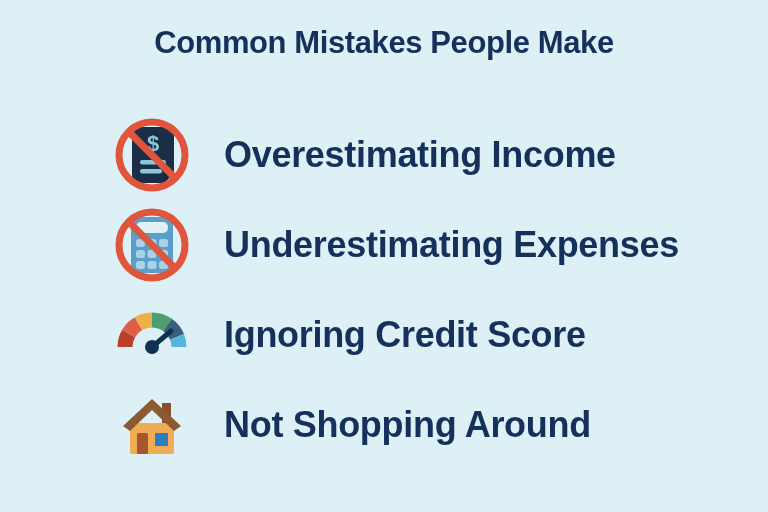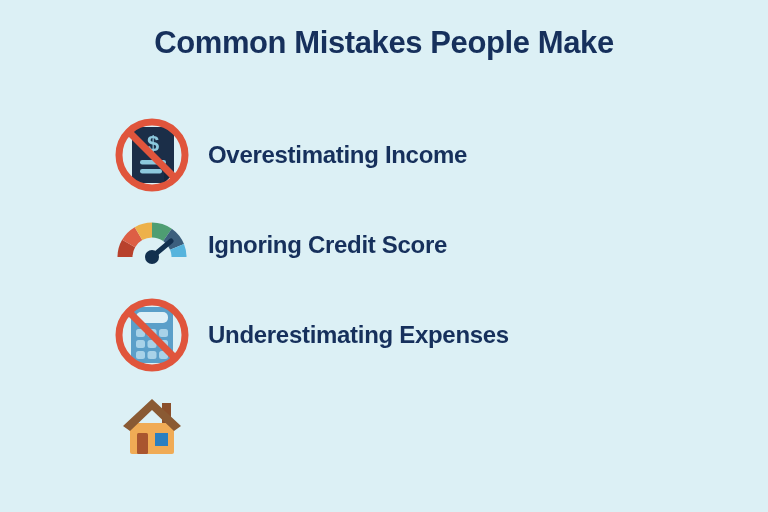--- a/index.html
+++ b/index.html
@@ -60,24 +60,24 @@
     height: 80px;
     flex: 0 0 80px;
     position: relative;
     display: flex;
     align-items: center;
     justify-content: center;
   }
   .row-label {
     font-family: "Liberation Sans", sans-serif;
     font-weight: bold;
-    font-size: 24px;
+    font-size: 36px;
     letter-spacing: -0.3px;
     color: #16305c;
-    margin-left: 16px;
+    margin-left: 32px;
     white-space: nowrap;
   }
   svg { display: block; }
 </style>
 </head>
 <body>
 
 <div id="infographic">
 
   <div class="title-block">
@@ -101,20 +101,47 @@
           <circle cx="40" cy="40" r="33" fill="none" stroke="#e0553c" stroke-width="7"></circle>
           <line x1="17" y1="17" x2="63" y2="63" stroke="#e0553c" stroke-width="7" stroke-linecap="butt"></line>
         </svg>
       </div>
       <div class="row-label">Overestimating Income</div>
     </div>
 
     <div class="row">
       <div class="icon-slot">
         <svg width="80" height="80" viewBox="0 0 80 80">
+
+          <rect x="19" y="12" width="42" height="56" rx="6" fill="#5b9fc9"></rect>
+
+          <rect x="24" y="17" width="32" height="11" rx="5" fill="#dff0f7"></rect>
+
+          <g fill="#a8d2e8">
+            <rect x="24" y="34" width="9" height="8" rx="2.5"></rect>
+            <rect x="35.5" y="34" width="9" height="8" rx="2.5"></rect>
+            <rect x="47" y="34" width="9" height="8" rx="2.5"></rect>
+            <rect x="24" y="45" width="9" height="8" rx="2.5"></rect>
+            <rect x="35.5" y="45" width="9" height="8" rx="2.5"></rect>
+            <rect x="47" y="45" width="9" height="8" rx="2.5"></rect>
+            <rect x="24" y="56" width="9" height="8" rx="2.5"></rect>
+            <rect x="35.5" y="56" width="9" height="8" rx="2.5"></rect>
+            <rect x="47" y="56" width="9" height="8" rx="2.5"></rect>
+          </g>
+
+          <circle cx="40" cy="40" r="33" fill="none" stroke="#e0553c" stroke-width="7"></circle>
+          <line x1="17" y1="17" x2="63" y2="63" stroke="#e0553c" stroke-width="7" stroke-linecap="butt"></line>
+        </svg>
+      </div>
+      <div class="row-label">Underestimating Expenses</div>
+    </div>
+
+    <div class="row">
+      <div class="icon-slot">
+        <svg width="80" height="80" viewBox="0 0 80 80">
           <g transform="translate(40,52)">
 
             <g fill="none" stroke-width="15">
 
               <path d="M -27 0 A 27 27 0 0 1 -23.38 -13.5" stroke="#b8412c"></path>
 
               <path d="M -23.38 -13.5 A 27 27 0 0 1 -13.5 -23.38" stroke="#dd5f45"></path>
 
               <path d="M -13.5 -23.38 A 27 27 0 0 1 0 -27" stroke="#edb14a"></path>
 
@@ -130,54 +157,28 @@
           </g>
         </svg>
       </div>
       <div class="row-label">Ignoring Credit Score</div>
     </div>
 
     <div class="row">
       <div class="icon-slot">
         <svg width="80" height="80" viewBox="0 0 80 80">
 
-          <rect x="19" y="12" width="42" height="56" rx="6" fill="#5b9fc9"></rect>
-
-          <rect x="24" y="17" width="32" height="11" rx="5" fill="#dff0f7"></rect>
-
-          <g fill="#a8d2e8">
-            <rect x="24" y="34" width="9" height="8" rx="2.5"></rect>
-            <rect x="35.5" y="34" width="9" height="8" rx="2.5"></rect>
-            <rect x="47" y="34" width="9" height="8" rx="2.5"></rect>
-            <rect x="24" y="45" width="9" height="8" rx="2.5"></rect>
-            <rect x="35.5" y="45" width="9" height="8" rx="2.5"></rect>
-            <rect x="47" y="45" width="9" height="8" rx="2.5"></rect>
-            <rect x="24" y="56" width="9" height="8" rx="2.5"></rect>
-            <rect x="35.5" y="56" width="9" height="8" rx="2.5"></rect>
-            <rect x="47" y="56" width="9" height="8" rx="2.5"></rect>
-          </g>
-
-          <circle cx="40" cy="40" r="33" fill="none" stroke="#e0553c" stroke-width="7"></circle>
-          <line x1="17" y1="17" x2="63" y2="63" stroke="#e0553c" stroke-width="7" stroke-linecap="butt"></line>
-        </svg>
-      </div>
-      <div class="row-label">Underestimating Expenses</div>
-    </div>
-
-    <div class="row">
-      <div class="icon-slot">
-        <svg width="80" height="80" viewBox="0 0 80 80">
-
           <rect x="50" y="18" width="9" height="20" fill="#8a4f2b"></rect>
 
           <rect x="18" y="38" width="44" height="31" rx="2" fill="#f0ab55"></rect>
 
           <path d="M40 14 L69 41 L62 46 L40 25 L18 46 L11 41 Z" fill="#8a5a33"></path>
 
           <rect x="25" y="48" width="11" height="21" rx="1.5" fill="#a9552f"></rect>
 
           <rect x="43" y="48" width="13" height="13" fill="#2a7fc1"></rect>
         </svg>
       </div>
+      <div class="row-label">Not Shopping Around</div>
     </div>
 
   </div>
 </div>
 
 </body></html>

